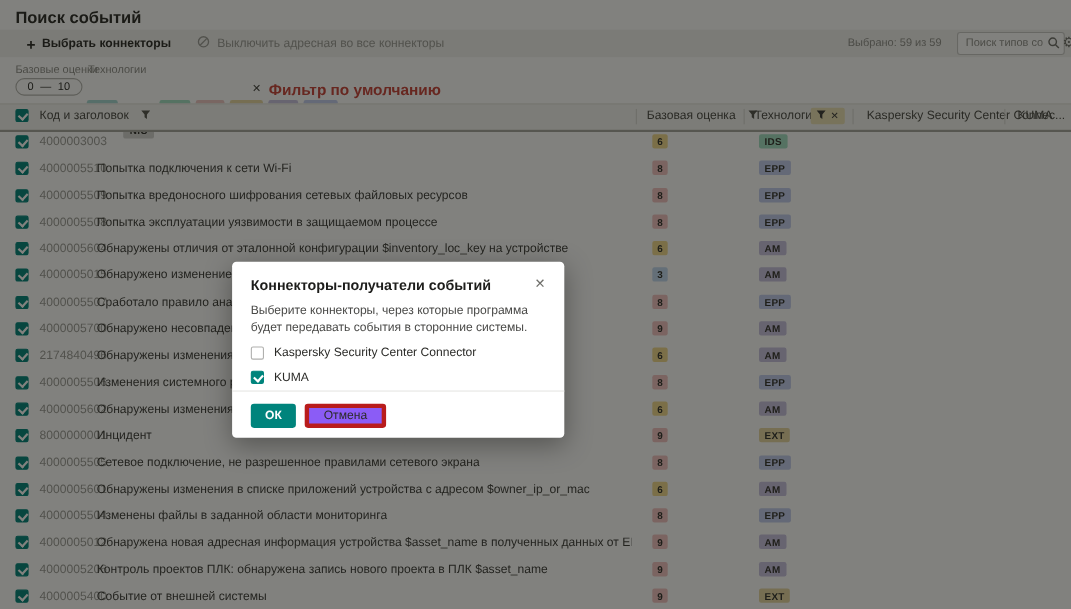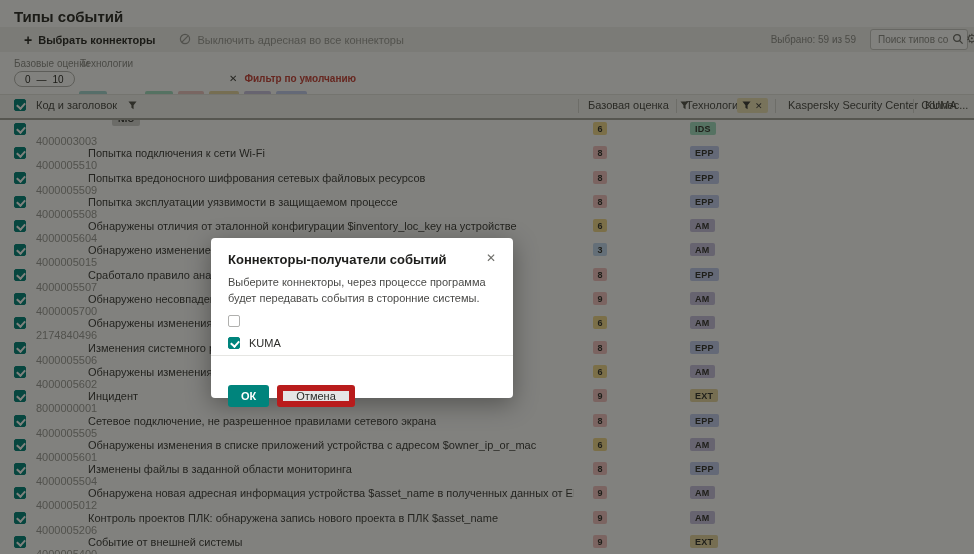--- a/index.html
+++ b/index.html
@@ -28,21 +28,21 @@
 
   
   .flabel{position:absolute;font-size:10px;color:#8f8f8b;top:58px;}
   .range-pill{position:absolute;left:14px;top:71px;height:14px;border:1px solid #b5b5b1;border-radius:9px;
               font-size:10px;color:#2b2b28;display:flex;align-items:center;gap:6px;padding:0 10px;}
   .chips{position:absolute;left:79px;top:71px;display:flex;gap:5px;align-items:center;}
   .chip{display:inline-block;height:14px;line-height:14px;padding:1px 6px 0 6px;border-radius:2px;
         font-size:9px;font-weight:bold;color:#2e2e2c;letter-spacing:.3px;}
   .reset-filter{position:absolute;left:229px;top:73px;display:flex;align-items:center;gap:7px;cursor:pointer;}
   .reset-x{font-size:10px;color:#444441;font-weight:bold;}
-  .reset-text{font-size:10px;font-weight:600;}
+  .reset-text{font-size:14px;font-weight:600;}
 
   
   .thead{position:absolute;left:0;top:94px;width:974px;height:23px;background:#f5f5f3;
          border-top:1px solid #e3e3e0;border-bottom:2px solid #a5a5a0;font-size:11px;color:#4a4a46;}
   .thead .cell{position:absolute;top:4px;white-space:nowrap;}
   .vsep{position:absolute;top:4px;width:1px;height:14px;background:#d6d6d2;}
   .funnel{display:inline-block;vertical-align:-1px;margin-left:8px;}
   .hfilter-chip{position:absolute;top:3px;height:15px;background:#ece1b7;border-radius:2px;
                 display:flex;align-items:center;gap:4px;padding:0 5px;cursor:pointer;}
   .hfilter-chip .x{font-size:9px;color:#3c3c3a;font-weight:bold;}
@@ -51,51 +51,51 @@
   .cb{display:inline-block;width:12px;height:12px;border-radius:2px;background:#fff;
       border:1px solid #b0b0ae;box-sizing:border-box;position:relative;cursor:pointer;flex:none;}
   .cb.checked{background:#00847c;border-color:#00847c;}
   .cb.checked::after{content:"";position:absolute;left:3px;top:1px;width:4px;height:6px;
       border:solid #fff;border-width:0 2px 2px 0;transform:rotate(42deg);}
 
   
   .tbody{position:absolute;left:0;top:117px;width:974px;}
   .trow{position:relative;height:24.3px;}
   .trow .cb{position:absolute;left:14px;top:6px;}
-  .code{position:absolute;left:36px;top:6px;font-size:11px;color:#9c9c98;margin-top:12px;}
+  .code{position:absolute;left:36px;top:6px;font-size:11px;color:#9c9c98;}
   .rtitle{position:absolute;left:88px;top:6px;font-size:11px;color:#3c3c3a;white-space:nowrap;
           max-width:486px;overflow:hidden;}
   .badge{position:absolute;top:5px;height:13px;line-height:14px;border-radius:2px;
          font-size:9px;font-weight:bold;color:#33332f;text-align:center;}
   .badge.score{left:593px;min-width:10px;padding:0 2px;}
   .badge.tech{left:690px;padding:0 5px;letter-spacing:.3px;}
 
   
   .overlay{position:absolute;inset:0;background:rgba(14,13,7,0.52);z-index:50;}
   .modal{position:absolute;left:211px;top:238px;width:302px;height:160px;background:#fff;
          border-radius:4px;box-shadow:0 6px 24px rgba(0,0,0,.35);z-index:60;box-sizing:border-box;}
   .m-title{position:absolute;left:17px;top:14px;font-size:13px;font-weight:bold;color:#1d1d1b;}
   .m-close{position:absolute;right:17px;top:13px;font-size:12px;color:#6f6f6b;cursor:pointer;}
   .m-desc{position:absolute;left:17px;top:37px;width:266px;font-size:11px;color:#4a4a48;line-height:1.45;}
   .m-options{position:absolute;left:17px;top:70px;}
   .opt{display:flex;align-items:center;gap:9px;height:18px;margin-top:4px;}
   .optlabel{font-size:11px;color:#2b2b28;}
   .m-div{position:absolute;left:0;top:117px;width:302px;height:1px;background:#e6e6e3;}
-  .m-footer{position:absolute;left:17px;top:129px;display:flex;gap:8px;margin-top:18px;}
+  .m-footer{position:absolute;left:17px;top:129px;display:flex;gap:8px;}
   .btn{height:22px;border-radius:3px;font-size:11px;font-weight:bold;display:flex;align-items:center;
        justify-content:center;padding:0 13px;cursor:pointer;box-sizing:border-box;}
   .btn.primary{background:#00847c;color:#fff;}
-  .btn.secondary{background:#e5e5e5;color:#2b2b28;border:6px solid #b91c1c;font-weight:400;}
+  .btn.secondary{background:#8b5cf6;color:#2b2b28;border:4px solid #b91c1c;font-weight:400;}
 </style>
 </head>
 <body>
 
 <div class="app">
 
-  <div class="page-title">Типы событий</div>
+  <div class="page-title">Поиск событий</div>
 
   <div class="toolbar">
     <div class="tb-btn">
       <span class="plus-ic">+</span>
       <span>Выбрать коннекторы</span>
     </div>
     <div class="tb-btn disabled">
       <span>
         <svg width="12" height="12" viewBox="0 0 12 12">
             <circle cx="6" cy="6" r="4.6" fill="none" stroke="#9c9c98" stroke-width="1.2"></circle>
@@ -301,24 +301,25 @@
         <span class="badge score" style="background: rgb(243, 195, 195);">9</span>
         <span class="badge tech" style="background: rgb(232, 216, 164);">EXT</span>
       </div>
     </div>
 
   <div class="overlay"></div>
 
   <div class="modal">
     <div class="m-title">Коннекторы-получатели событий</div>
     <div class="m-close">✕</div>
-    <div class="m-desc">Выберите коннекторы, через процессе программа будет передавать события в сторонние системы.</div>
+    <div class="m-desc">Выберите коннекторы, через которые программа будет передавать события в сторонние системы.</div>
     <div class="m-options">
         <div class="opt">
           <span class="cb"></span>
+          <span class="optlabel">Kaspersky Security Center Connector</span>
         </div>
         <div class="opt">
           <span class="cb checked"></span>
           <span class="optlabel">KUMA</span>
         </div>
       </div>
     <div class="m-div"></div>
     <div class="m-footer">
       <div class="btn primary">ОК</div>
       <div class="btn secondary">Отмена</div>

